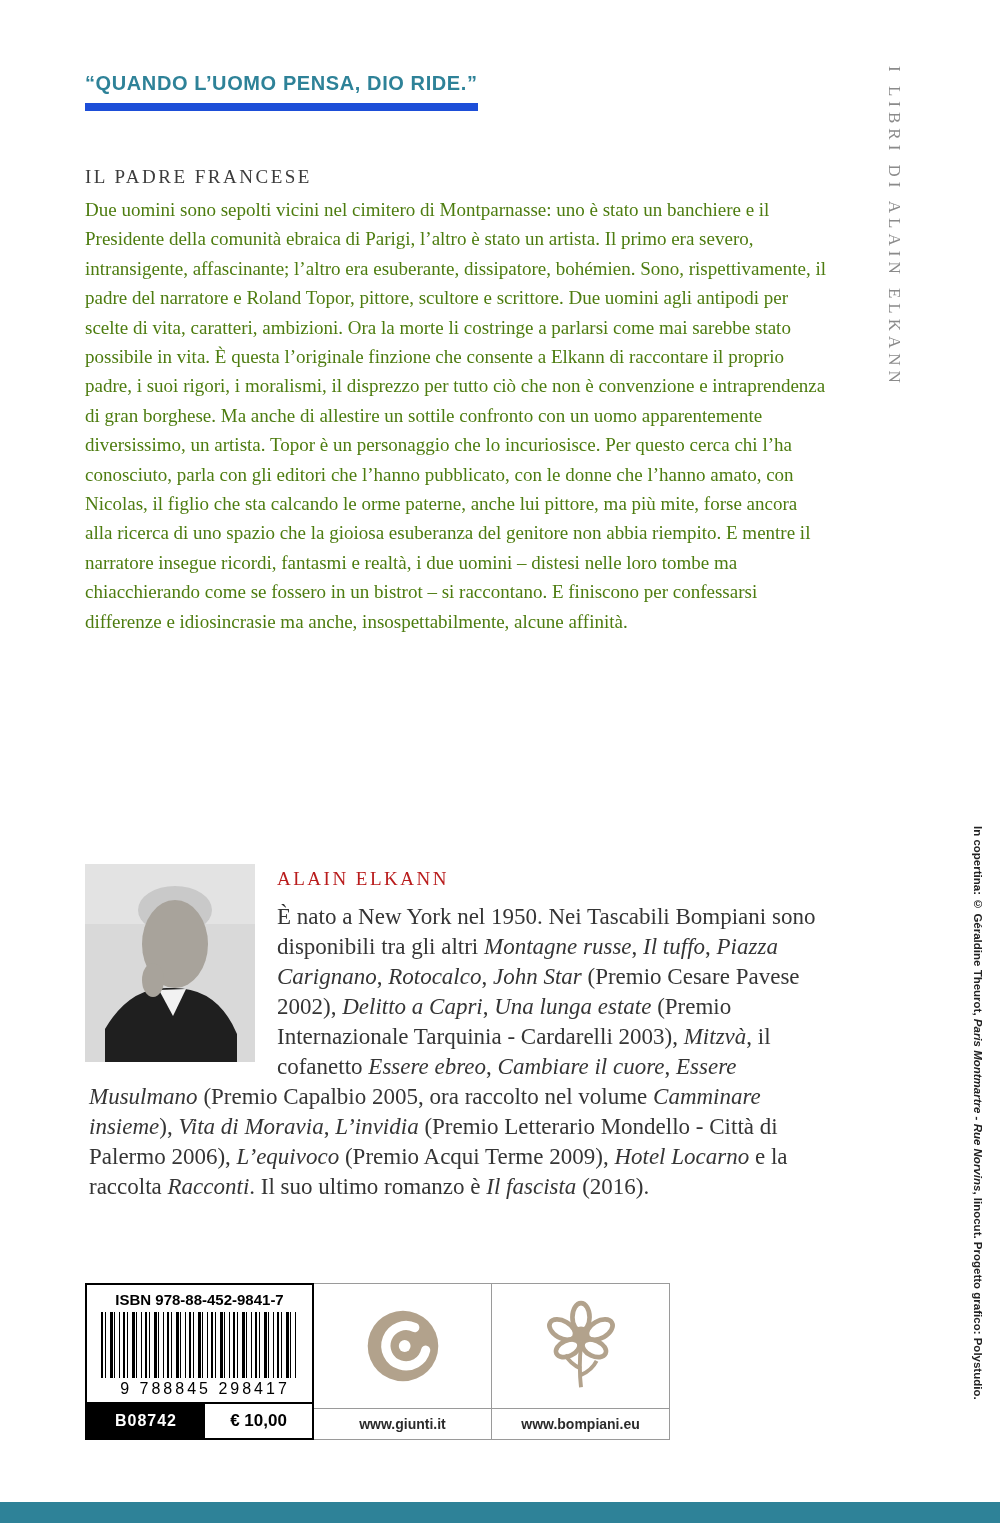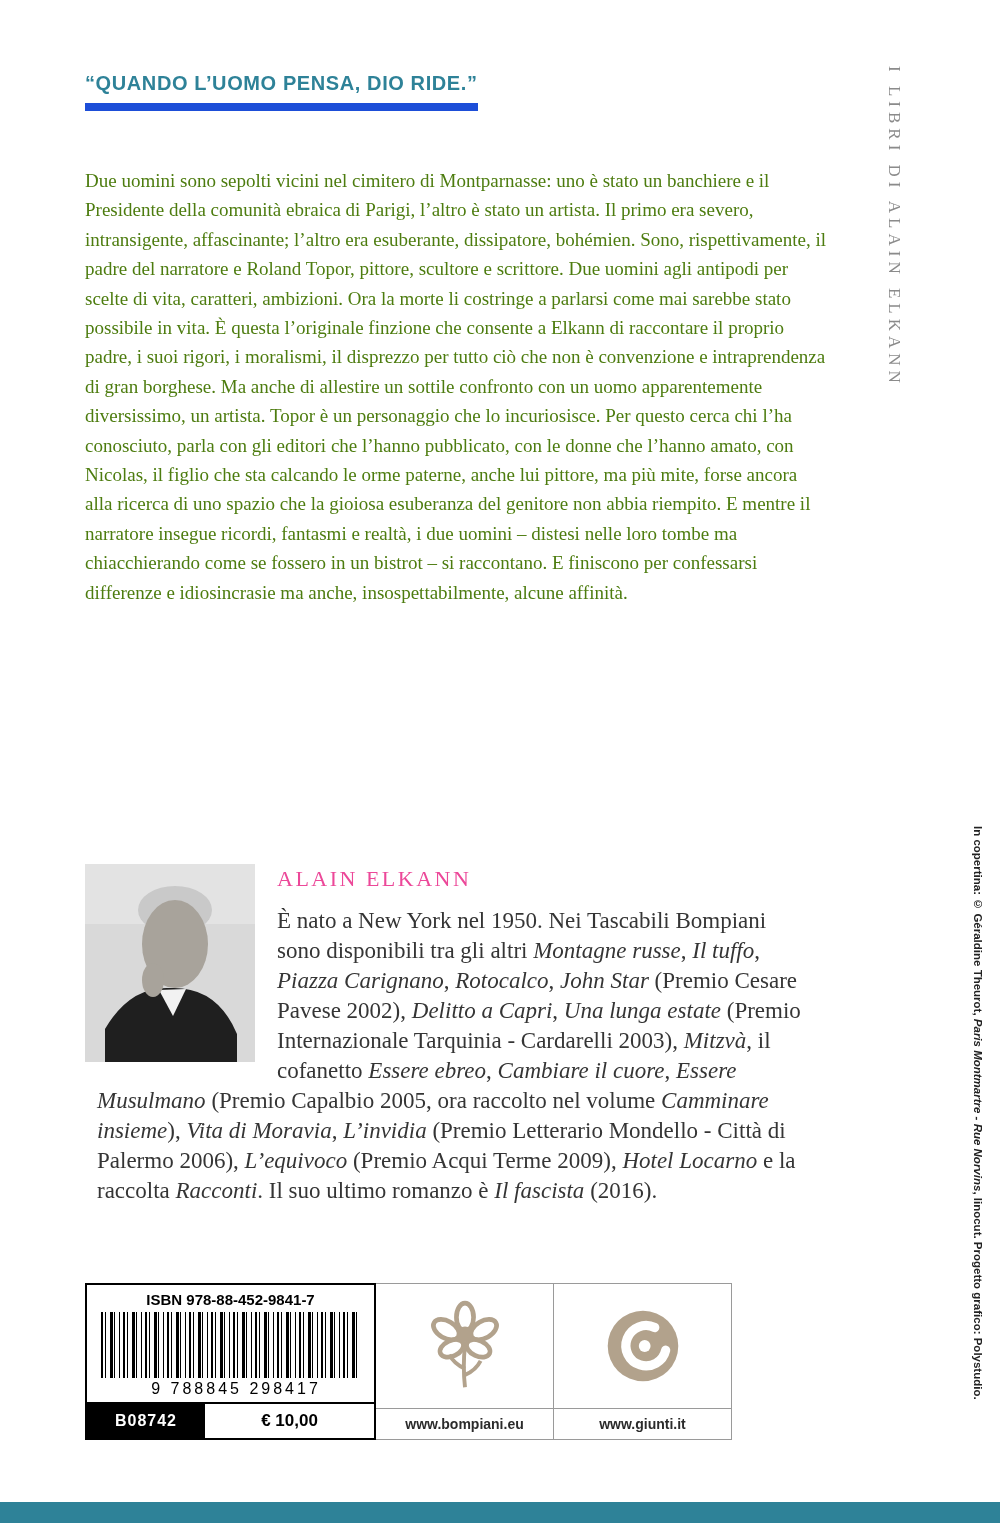--- a/index.html
+++ b/index.html
@@ -23,28 +23,28 @@
 
   
   .synopsis{position:absolute;left:85px;top:166px;width:742px;}
   .synopsis h2{font-size:19px;font-weight:normal;letter-spacing:2.5px;color:#3c3c3c;
                margin:0 0 7px 0;}
   .synopsis p{font-size:19px;line-height:29.4px;margin:0;color:#4d7c0f;}
 
   
   .author{position:absolute;left:85px;top:858px;width:742px;font-size:23px;line-height:30px;}
   .author .photo{float:left;width:170px;height:198px;margin:6px 22px 10px 0;}
-  .author h3{font-size:22px;font-weight:normal;letter-spacing:2.5px;color:#ec4899;
+  .author h3{font-size:19px;font-weight:normal;letter-spacing:2.5px;color:#b91c1c;
              margin:6px 0 8px 0;}
-  .author p{margin:12px;}
+  .author p{margin:4px;}
   .author .photo svg{display:block;width:100%;height:100%;}
 
   
   .footer{position:absolute;left:85px;top:1283px;height:157px;display:flex;align-items:stretch;}
-  .bc-box{width:291px;border:2px solid #000;display:flex;flex-direction:column;box-sizing:border-box;background:#fff;}
+  .bc-box{width:229px;border:2px solid #000;display:flex;flex-direction:column;box-sizing:border-box;background:#fff;}
   .isbn{text-align:center;font-family:"Liberation Sans", sans-serif;font-weight:bold;
         font-size:15px;padding:6px 0 4px 0;color:#000;}
   .bars{flex:1;margin:0 14px;
         background:repeating-linear-gradient(90deg,
           #000 0 2px,#fff 2px 4px,#000 4px 5px,#fff 5px 9px,#000 9px 12px,
           #fff 12px 13px,#000 13px 14px,#fff 14px 18px,#000 18px 19px,#fff 19px 22px);}
   .digits{font-family:"Liberation Sans", sans-serif;font-size:16px;letter-spacing:3px;
           text-align:center;padding:2px 0 4px 11px;color:#000;}
   .price-row{display:flex;border-top:2px solid #000;height:34px;}
   .code{background:#000;color:#fff;width:118px;display:flex;align-items:center;justify-content:center;
@@ -70,20 +70,21 @@
 
 <div class="page">
 
   <div class="quote">“QUANDO L’UOMO PENSA, DIO RIDE.”</div>
 
   <div class="spine">I LIBRI DI ALAIN ELKANN</div>
 
   <div class="credit"><span>In copertina: © Géraldine Theurot, </span><span class="italic">Paris Montmartre - Rue Norvins</span><span>, linocut. Progetto grafico: Polystudio.</span></div>
 
   <div class="synopsis">
+    <h2>IL PADRE FRANCESE</h2>
     <p>Due uomini sono sepolti vicini nel cimitero di Montparnasse: uno è stato un banchiere e il Presidente della comunità ebraica di Parigi, l’altro è stato un artista. Il primo era severo, intransigente, affascinante; l’altro era esuberante, dissipatore, bohémien. Sono, rispettivamente, il padre del narratore e Roland Topor, pittore, scultore e scrittore. Due uomini agli antipodi per scelte di vita, caratteri, ambizioni. Ora la morte li costringe a parlarsi come mai sarebbe stato possibile in vita. È questa l’originale finzione che consente a Elkann di raccontare il proprio padre, i suoi rigori, i moralismi, il disprezzo per tutto ciò che non è convenzione e intraprendenza di gran borghese. Ma anche di allestire un sottile confronto con un uomo apparentemente diversissimo, un artista. Topor è un personaggio che lo incuriosisce. Per questo cerca chi l’ha conosciuto, parla con gli editori che l’hanno pubblicato, con le donne che l’hanno amato, con Nicolas, il figlio che sta calcando le orme paterne, anche lui pittore, ma più mite, forse ancora alla ricerca di uno spazio che la gioiosa esuberanza del genitore non abbia riempito. E mentre il narratore insegue ricordi, fantasmi e realtà, i due uomini – distesi nelle loro tombe ma chiacchierando come se fossero in un bistrot – si raccontano. E finiscono per confessarsi differenze e idiosincrasie ma anche, insospettabilmente, alcune affinità.</p>
   </div>
 
   <div class="author">
     <div class="photo">
       <svg viewBox="0 0 170 198" xmlns="http://www.w3.org/2000/svg">
         <rect width="170" height="198" fill="#d9d9d9"></rect>
         <rect width="170" height="60" fill="#e3e3e3"></rect>
         <ellipse cx="90" cy="46" rx="37" ry="24" fill="#c9c9c9"></ellipse>
         <ellipse cx="90" cy="80" rx="33" ry="44" fill="#a8a39b"></ellipse>
@@ -104,45 +105,45 @@
       <div class="digits">9 788845 298417</div>
       <div class="price-row">
         <div class="code">B08742</div>
         <div class="price">€ 10,00</div>
       </div>
     </div>
 
 
     <div class="logo-box">
       <div class="logo-area">
+        <svg width="84" height="84" viewBox="0 0 100 100" xmlns="http://www.w3.org/2000/svg">
+          <circle cx="50" cy="50" r="42" fill="#b2a28c"></circle>
+          <path d="M64 28 a 24 24 0 1 0 13 27" stroke="#ffffff" stroke-width="11" fill="none" stroke-linecap="round"></path>
+          <circle cx="52" cy="50" r="7" fill="#ffffff"></circle>
+        </svg>
+      </div>
+      <div class="url-row">www.giunti.it</div>
+    </div>
+
+    <div class="logo-box">
+      <div class="logo-area">
         <svg width="78" height="92" viewBox="0 0 100 118" xmlns="http://www.w3.org/2000/svg">
           <g stroke="#b2a28c" stroke-width="6" fill="none">
             <ellipse cx="50" cy="22" rx="11" ry="18"></ellipse>
             <ellipse cx="26" cy="38" rx="11" ry="18" transform="rotate(-60 26 38)"></ellipse>
             <ellipse cx="74" cy="38" rx="11" ry="18" transform="rotate(60 74 38)"></ellipse>
             <ellipse cx="33" cy="62" rx="10" ry="16" transform="rotate(-115 33 62)"></ellipse>
             <ellipse cx="67" cy="62" rx="10" ry="16" transform="rotate(115 67 62)"></ellipse>
           </g>
           <circle cx="50" cy="44" r="10" fill="#b2a28c"></circle>
           <path d="M50 58 Q47 85 50 112" stroke="#b2a28c" stroke-width="5" fill="none"></path>
           <path d="M50 88 Q36 82 30 70" stroke="#b2a28c" stroke-width="5" fill="none"></path>
           <path d="M50 96 Q64 90 70 78" stroke="#b2a28c" stroke-width="5" fill="none"></path>
         </svg>
       </div>
       <div class="url-row">www.bompiani.eu</div>
     </div>
 
-    <div class="logo-box">
-      <div class="logo-area">
-        <svg width="84" height="84" viewBox="0 0 100 100" xmlns="http://www.w3.org/2000/svg">
-          <circle cx="50" cy="50" r="42" fill="#b2a28c"></circle>
-          <path d="M64 28 a 24 24 0 1 0 13 27" stroke="#ffffff" stroke-width="11" fill="none" stroke-linecap="round"></path>
-          <circle cx="52" cy="50" r="7" fill="#ffffff"></circle>
-        </svg>
-      </div>
-      <div class="url-row">www.giunti.it</div>
-    </div>
-
   </div>
 
   <div class="band"></div>
 
 </div>
 
 </body></html>

